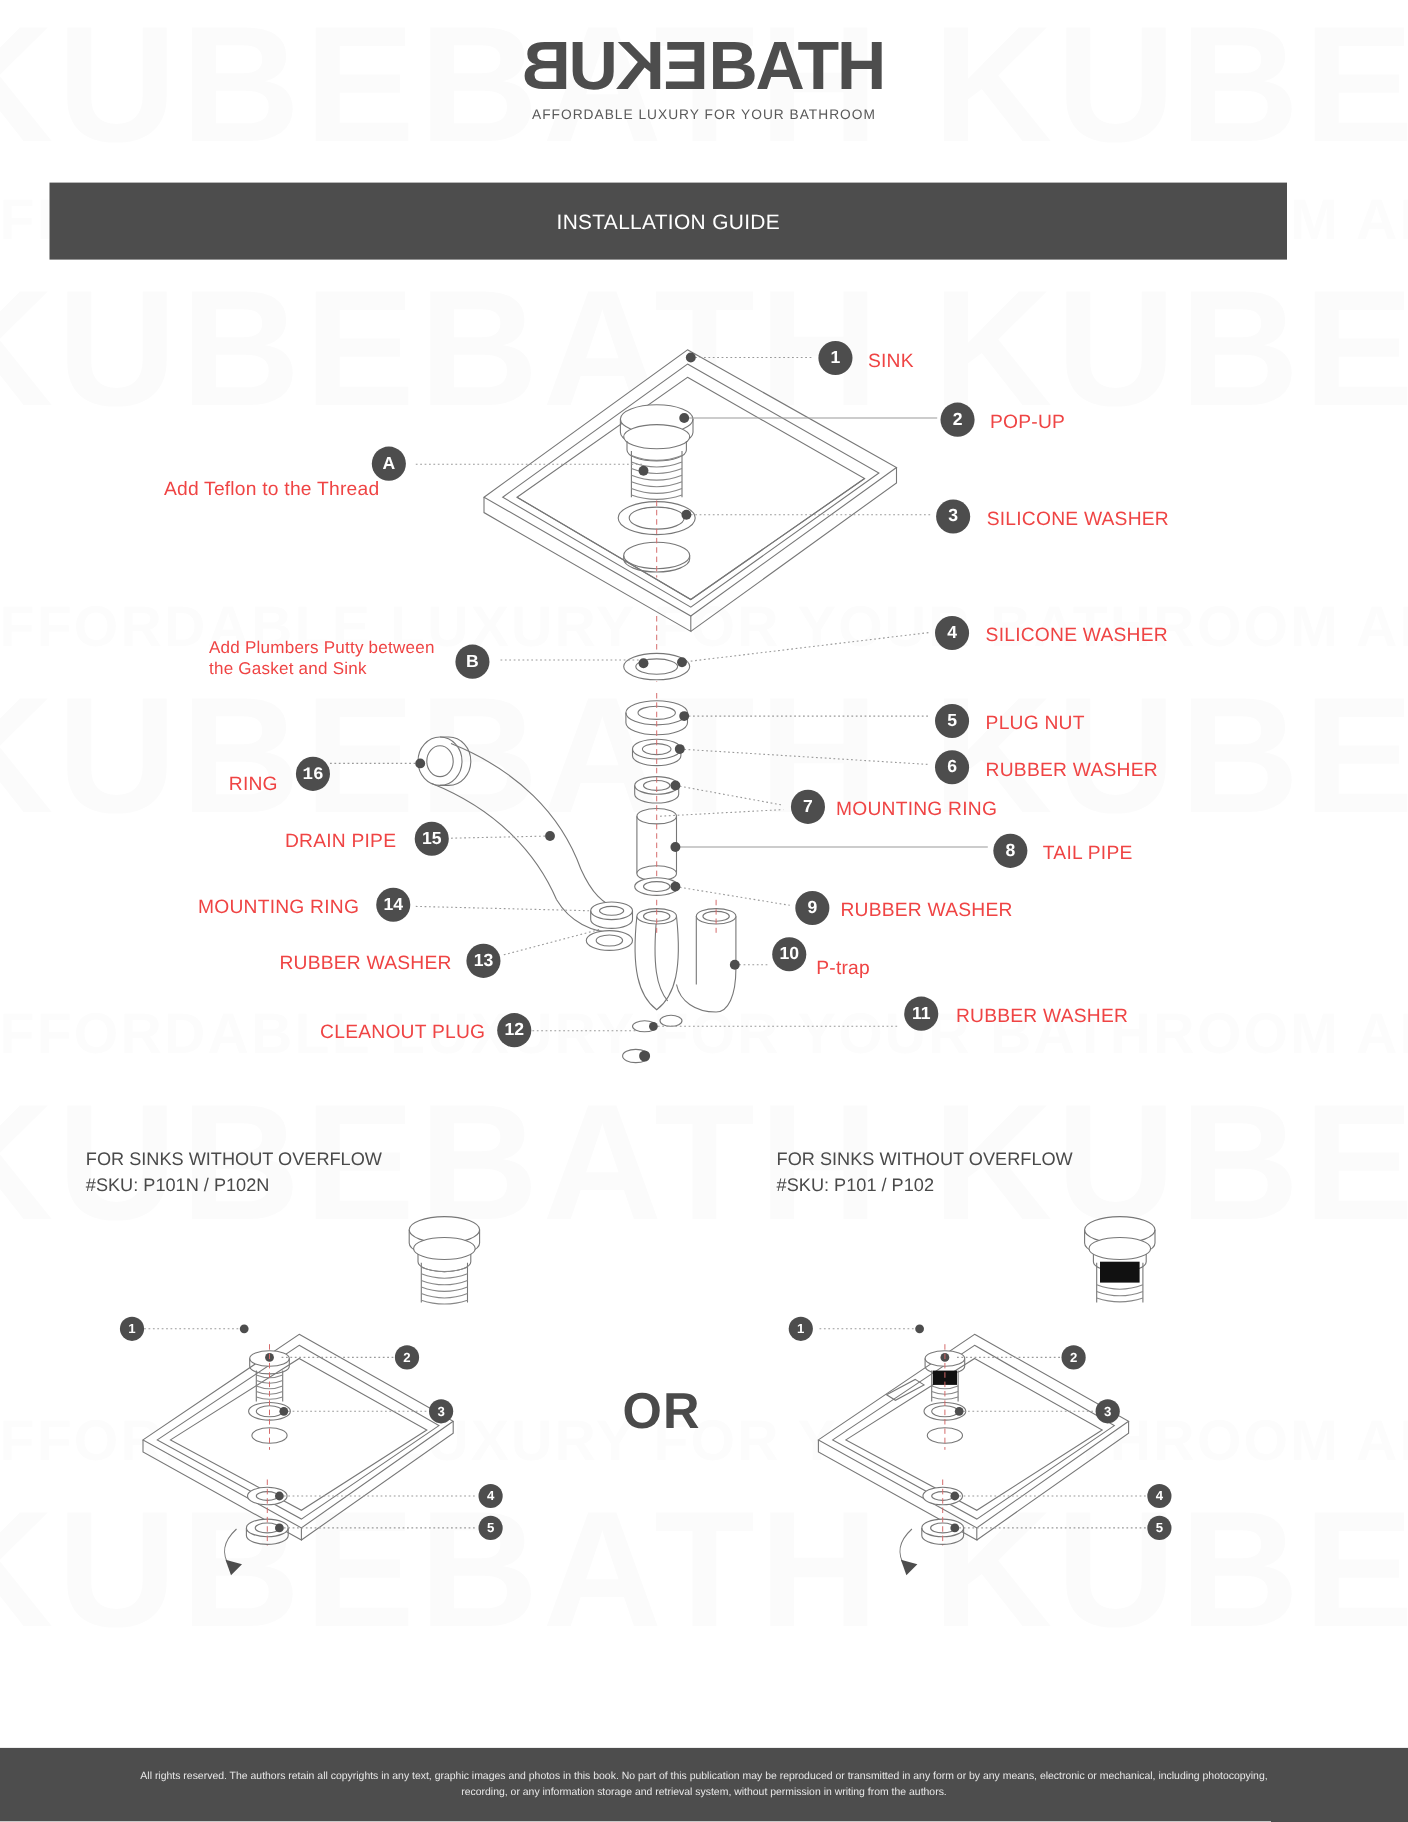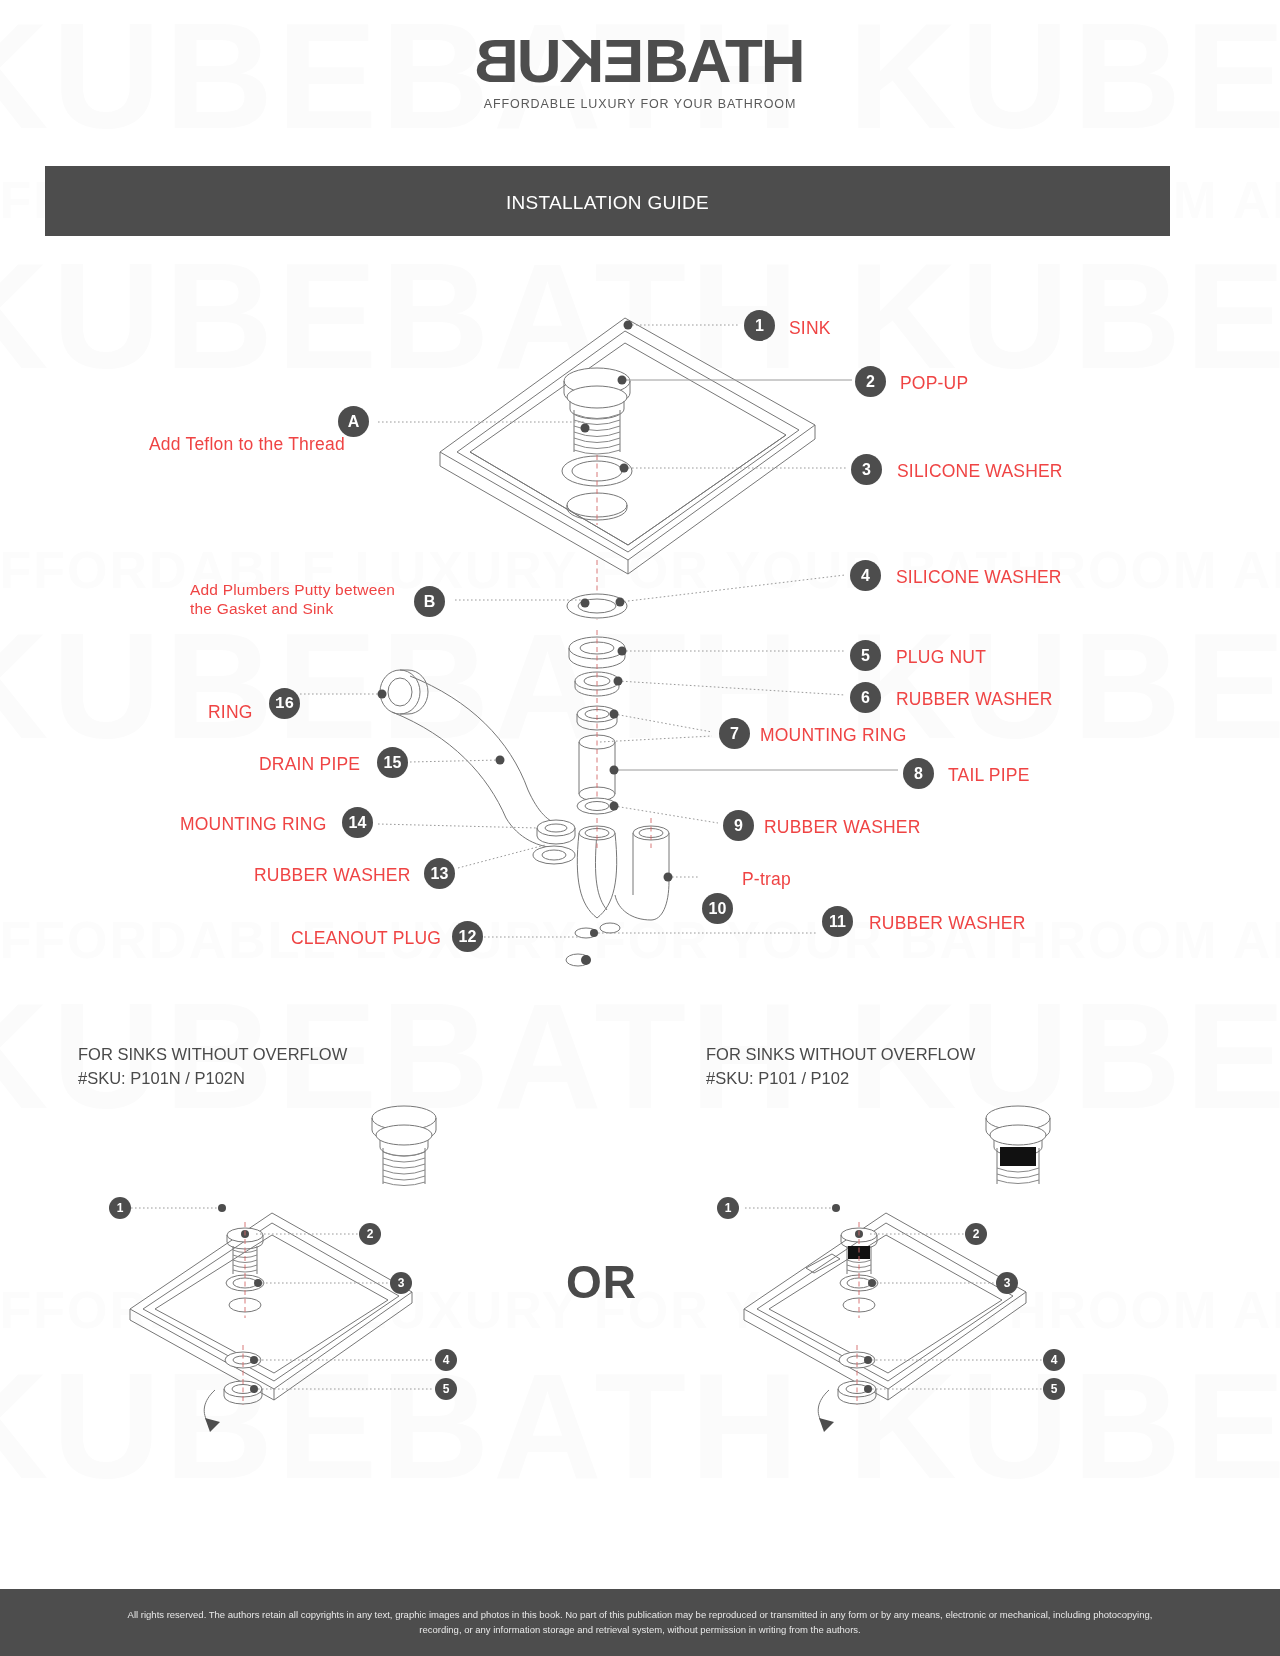--- a/index.html
+++ b/index.html
@@ -432,21 +432,21 @@
 
 <div class="bubble" style="left:719px;  top:718px;">7</div>
 <div class="lbl right" style="left:760px; top:725px;">MOUNTING RING</div>
 
 <div class="bubble" style="left:903px;  top:758px;">8</div>
 <div class="lbl right" style="left:948px; top:765px;">TAIL PIPE</div>
 
 <div class="bubble" style="left:723px;  top:810px;">9</div>
 <div class="lbl right" style="left:764px; top:817px;">RUBBER WASHER</div>
 
-<div class="bubble" style="left:702px;  top:893px;">10</div>
+<div class="bubble" style="left:702px;  top:852px;">10</div>
 <div class="lbl right" style="left:742px; top:869px;">P-trap</div>
 
 <div class="bubble" style="left:822px;  top:906px;">11</div>
 <div class="lbl right" style="left:869px; top:913px;">RUBBER WASHER</div>
 
 <div class="bubble" style="left:269px; top:688px;font-family:Liberation Mono, monospace;">16</div>
 <div class="lbl left" style="left:208px; top:686px;margin-top:16px;">RING</div>
 
 <div class="bubble" style="left:377px; top:747px;">15</div>
 <div class="lbl left" style="left:259px; top:754px;">DRAIN PIPE</div>

